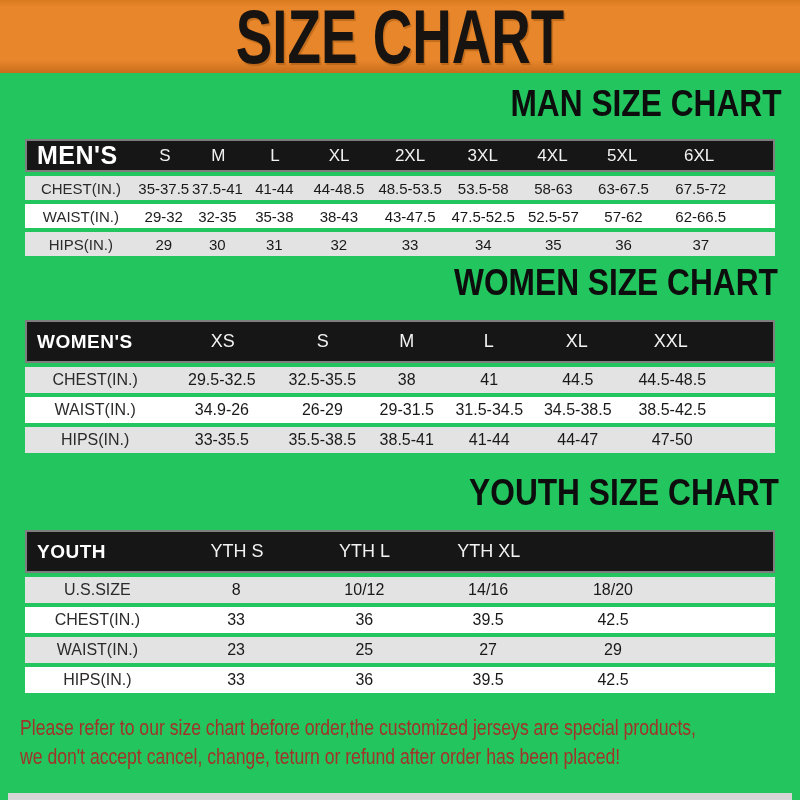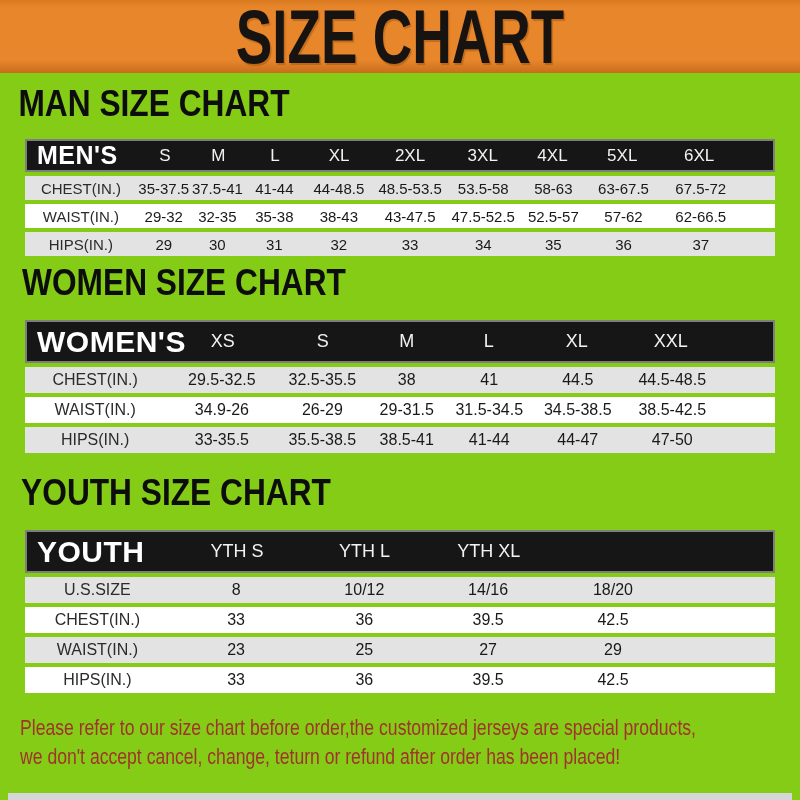--- a/index.html
+++ b/index.html
@@ -1,34 +1,34 @@
 <!DOCTYPE html>
 <html style="--banner-orange: #e8862b; --table-bar-black: #161616; --row-stripe-gray: #e3e3e3; --footer-red: #a0342c;"><head>
 <meta charset="utf-8">
 <style>
   html,body{margin:0;padding:0;background:#ffffff;}
   .page{
     width:800px;height:800px;position:relative;overflow:hidden;
-    background:#84cc16;font-family:"Liberation Sans",sans-serif;color:#111;
+    background:#22c55e;font-family:"Liberation Sans",sans-serif;color:#111;
   }
   
   .banner{
     height:73px;width:100%;
     background:linear-gradient(180deg,
       #d97a20 0%, var(--banner-orange,#e8862b) 10%,
       var(--banner-orange,#e8862b) 82%, #c96e1c 100%);
     display:flex;align-items:center;justify-content:center;
   }
   .banner-title{
     display:inline-block;font-weight:bold;font-size:76px;line-height:73px;
     color:#161311;letter-spacing:0px;transform:scaleX(.72);
     text-shadow:2px 2px 1px rgba(120,60,0,.35);white-space:nowrap;
   }
   
-  .section-heading{height:30px;text-align:left;}
+  .section-heading{height:30px;text-align:right;}
   .h1{margin-top:16px;} .h2{margin-top:12px;} .h3{margin-top:25px;}
   .section-heading span{
     display:inline-block;font-weight:bold;font-size:36px;line-height:30px;
     color:#0d0d0d;transform:scaleX(.88);white-space:nowrap;
   }
   
   .size-table{width:750px;margin:8px auto;}
   .mt-man{margin-top:20px;} .mt-women{margin-top:22px;} .mt-youth{margin-top:22px;}
   .trow{display:flex;align-items:center;width:100%;box-sizing:border-box;}
   .thead{
@@ -37,21 +37,21 @@
   }
   .t0 .thead{height:33px;}
   .t1 .thead,.t2 .thead{height:43px;}
   .striped{background:var(--row-stripe-gray,#e3e3e3);}
   .plain{background:#ffffff;}
   .t0 .striped,.t0 .plain{height:24px;margin-top:4px;}
   .t1 .striped,.t1 .plain,.t2 .striped,.t2 .plain{height:26px;margin-top:4px;}
   .cell{box-sizing:border-box;text-align:center;white-space:nowrap;overflow:visible;}
   .corner{
     color:#ffffff;font-weight:bold;text-align:left;padding-left:10px;
-    font-size:30px;letter-spacing:.5px;
+    font-size:19px;letter-spacing:.5px;
   }
   .t0 .corner{font-size:25px;}
   .colhead{color:#f2f2f2;font-weight:normal;font-size:18px;}
   .t0 .colhead{font-size:17px;}
   .rowlabel{color:#2b2b2b;font-size:16px;}
   .t0 .rowlabel{font-size:15px;}
   .val{color:#191919;font-size:16px;}
   .t0 .val{font-size:15px;}
   
   .t0 .c0{width:14.9%;} .t0 .c1{width:7.2%;} .t0 .c2{width:7.1%;}

